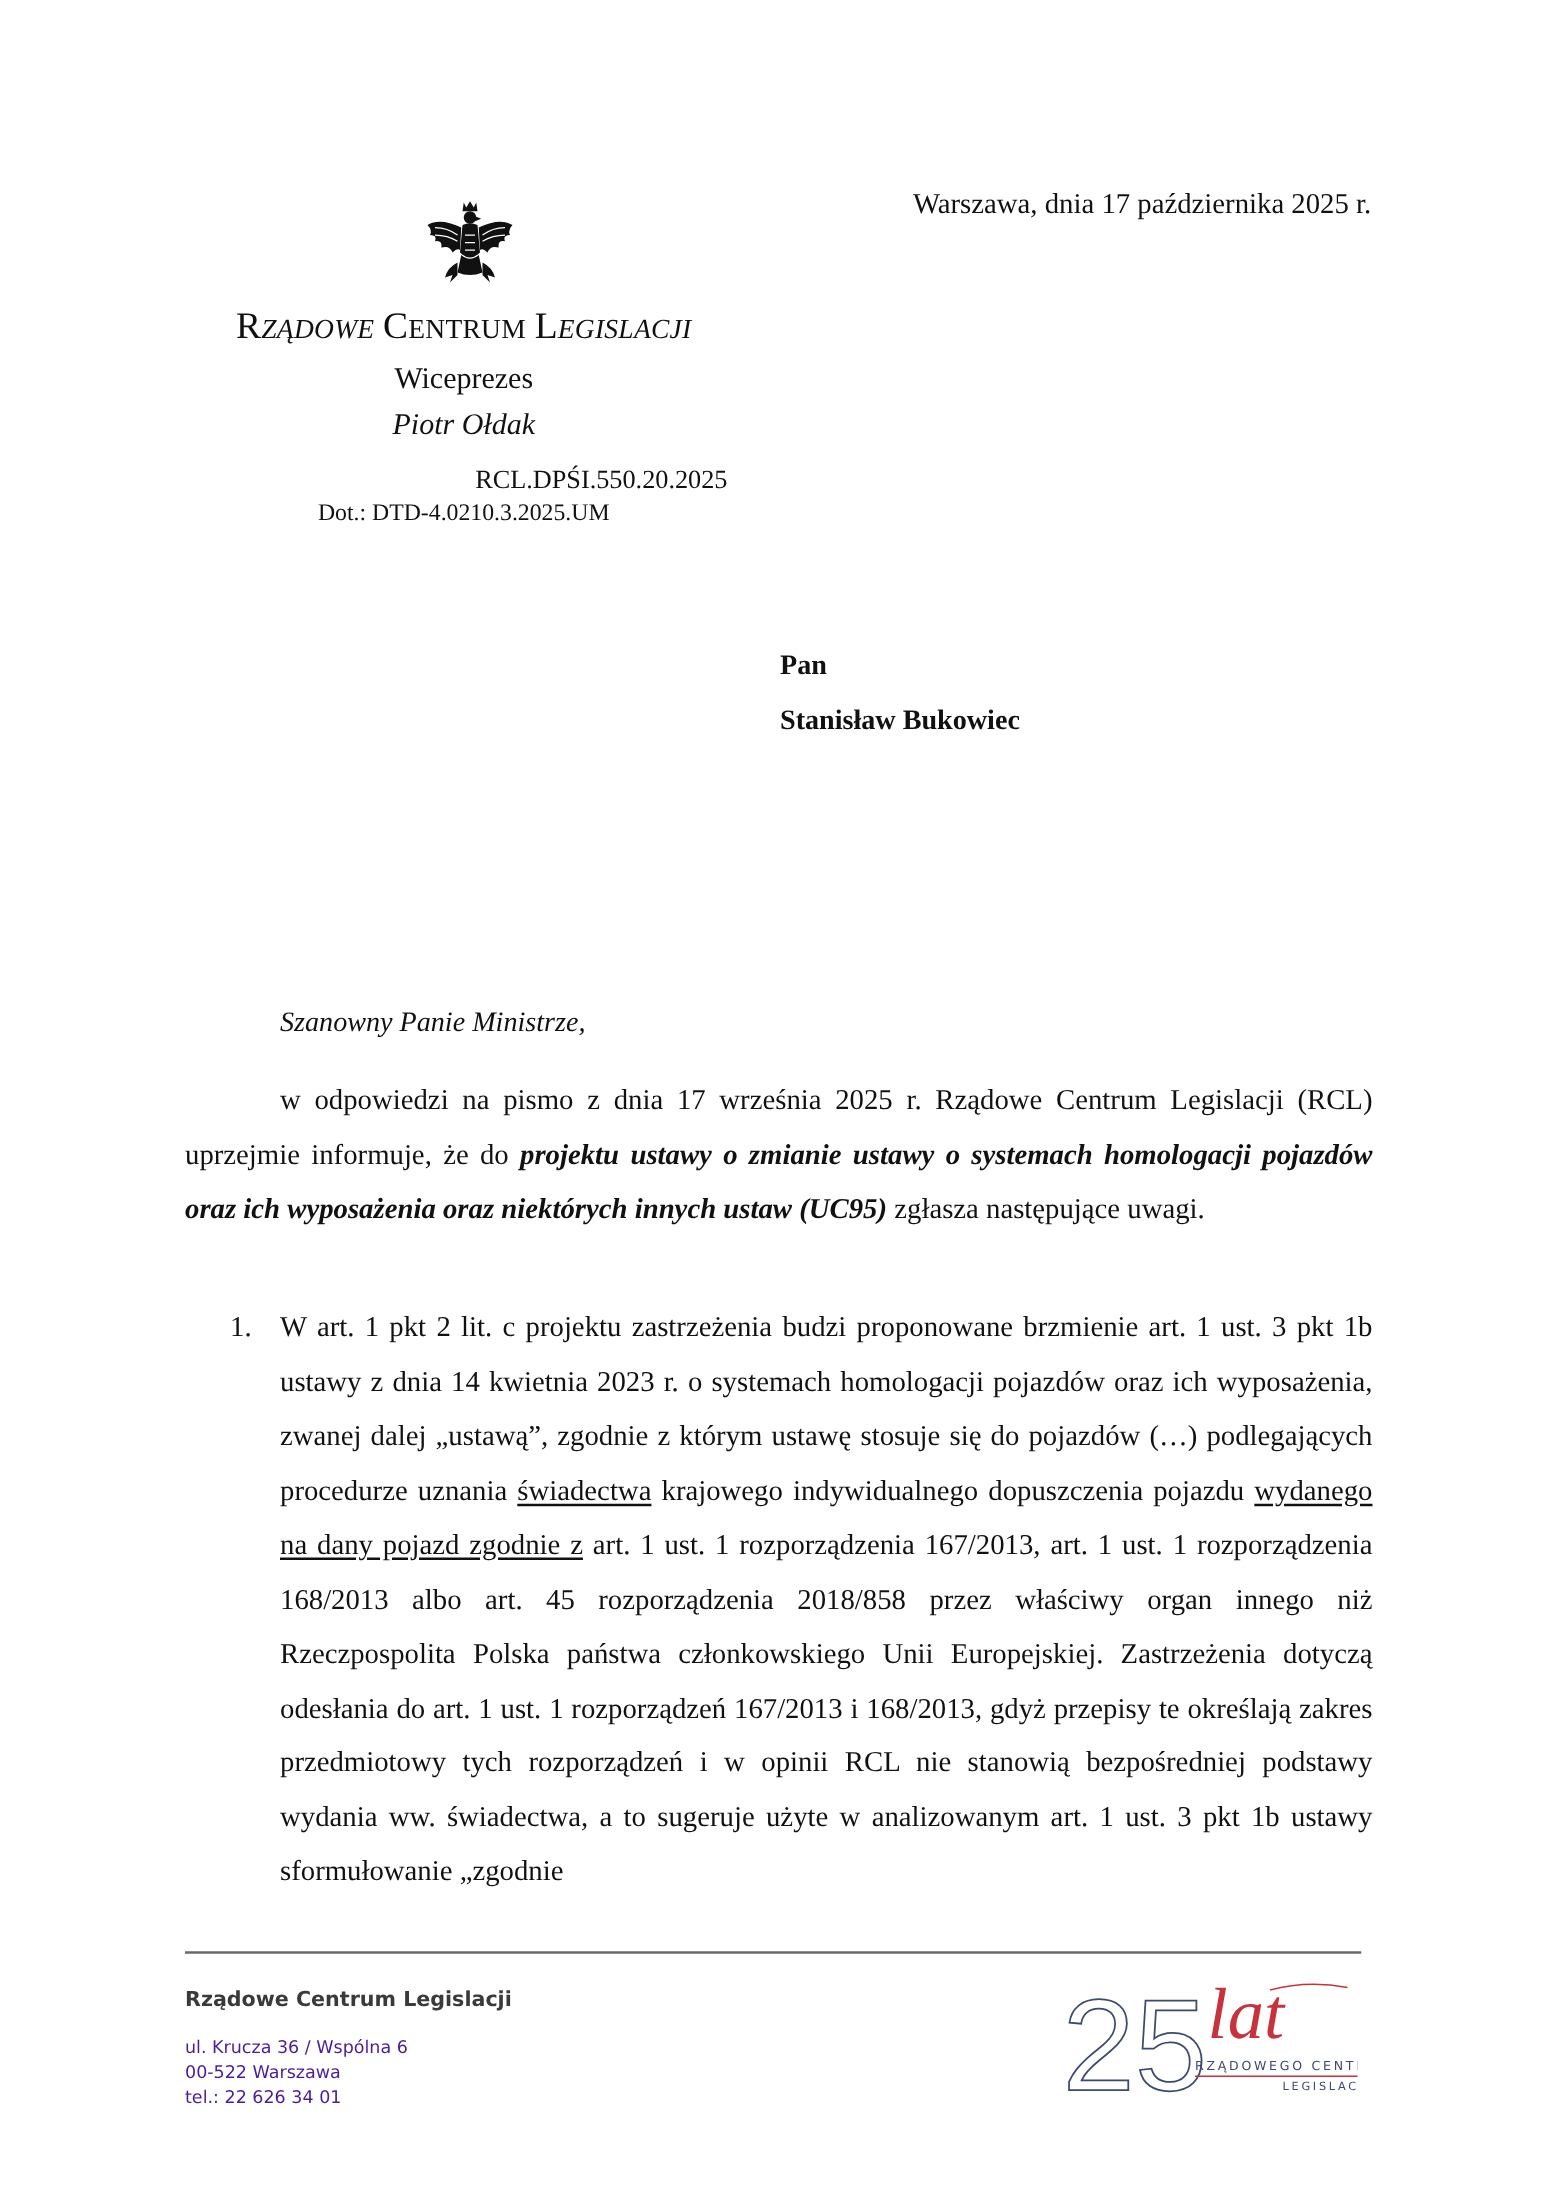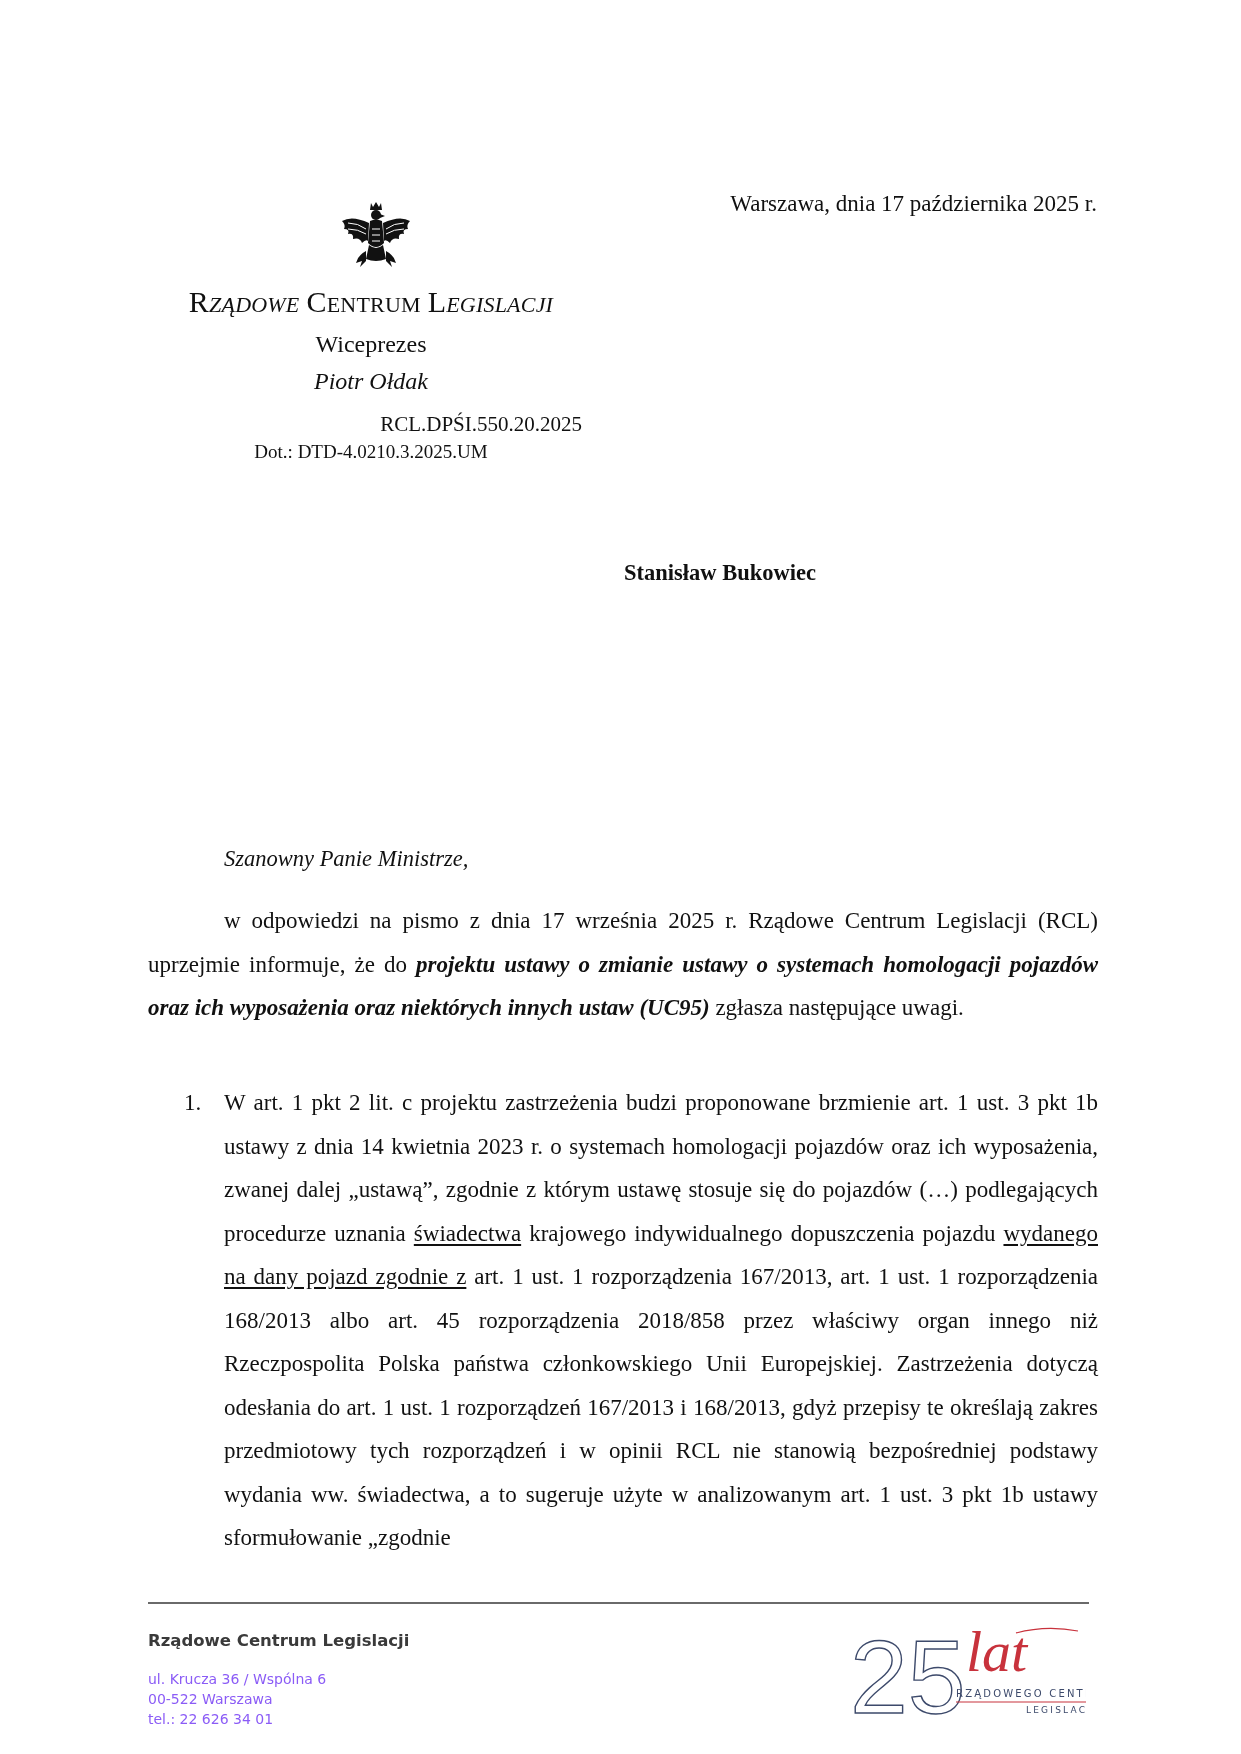--- a/index.html
+++ b/index.html
@@ -1,17 +1,17 @@
 <!DOCTYPE html>
 <html><head>
 <meta charset="utf-8">
 <style>
   html, body { margin: 0; padding: 0; background: #ffffff; }
   body { width: 1241px; height: 1754px; position: relative; overflow: hidden; color: #111; font-family: "Liberation Serif", serif; }
-  .abs { position: absolute; margin-top: 41px; }
+  .abs { position: absolute; }
 
   
   .emblem { left: 338px; top: 158px; width: 76px; height: 76px; }
   .institution { left: 160px; top: 244px; width: 422px; text-align: center; font-size: 27px; letter-spacing: 0.2px; font-variant: small-caps; }
   .institution .big { font-size: 30px; }
   .role { left: 160px; top: 290px; width: 422px; text-align: center; font-size: 24px; }
   .person { left: 160px; top: 327px; width: 422px; text-align: center; font-size: 24px; font-style: italic; }
   .refno { left: 160px; top: 371px; width: 422px; text-align: right; font-size: 21px; }
   .dotref { left: 160px; top: 400px; width: 422px; text-align: center; font-size: 19px; }
 
@@ -29,21 +29,21 @@
   .para1 .emph { font-weight: bold; font-style: italic; }
   .list { left: 148px; top: 1040px; width: 950px; font-size: 23px; line-height: 43.5px; }
   .list-item { display: flex; }
   .list-num { width: 60px; flex: none; padding-left: 36px; box-sizing: border-box; }
   .list-text { flex: 1; text-align: justify; margin-left: 16px; }
   .u { text-decoration: underline; text-underline-offset: 3px; }
 
   
   .footer-rule { left: 148px; top: 1561px; width: 941px; height: 0; border-top: 2px solid #6a6a6a; }
   .footer-org { left: 148px; top: 1590px; font-family: "DejaVu Sans", sans-serif; font-weight: bold; font-size: 16.5px; color: #3a3a3a; }
-  .footer-addr { left: 148px; top: 1628px; font-family: "DejaVu Sans", sans-serif; font-size: 14px; color: #8b5cf6; line-height: 20px; }
+  .footer-addr { left: 148px; top: 1628px; font-family: "DejaVu Sans", sans-serif; font-size: 14px; color: #4c1d95; line-height: 20px; }
   .logo25 { left: 846px; top: 1570px; width: 240px; height: 110px; }
 </style>
 </head>
 <body>
 
 <div class="abs emblem">
   <svg width="76" height="76" viewBox="0 0 76 76">
     <g fill="#111">
 
       <path d="M33 4 L35 8 L38 3 L41 8 L43 4 L44 11 L32 11 Z"></path>
@@ -78,20 +78,21 @@
   <span class="big">L</span><span style="font-variant:normal;font-size:22px;font-style:italic;">EGISLACJI</span>
 </div>
 <div class="abs role">Wiceprezes</div>
 <div class="abs person">Piotr Ołdak</div>
 <div class="abs refno">RCL.DPŚI.550.20.2025</div>
 <div class="abs dotref">Dot.: DTD-4.0210.3.2025.UM</div>
 
 <div class="abs date">Warszawa, dnia 17 października 2025 r.</div>
 
 <div class="abs addressee">
+  <div>Pan</div>
   <div>Stanisław Bukowiec</div>
 </div>
 
 <div class="abs salutation">Szanowny Panie Ministrze,</div>
 
 <div class="abs body-text para1">
   <span>w odpowiedzi na pismo z dnia 17 września 2025 r. Rządowe Centrum Legislacji (RCL) uprzejmie informuje, że do </span><span class="emph">projektu ustawy o zmianie ustawy o systemach homologacji pojazdów oraz ich wyposażenia oraz niektórych innych ustaw (UC95)</span><span> zgłasza następujące uwagi.</span>
 </div>
 
 <div class="abs list">

